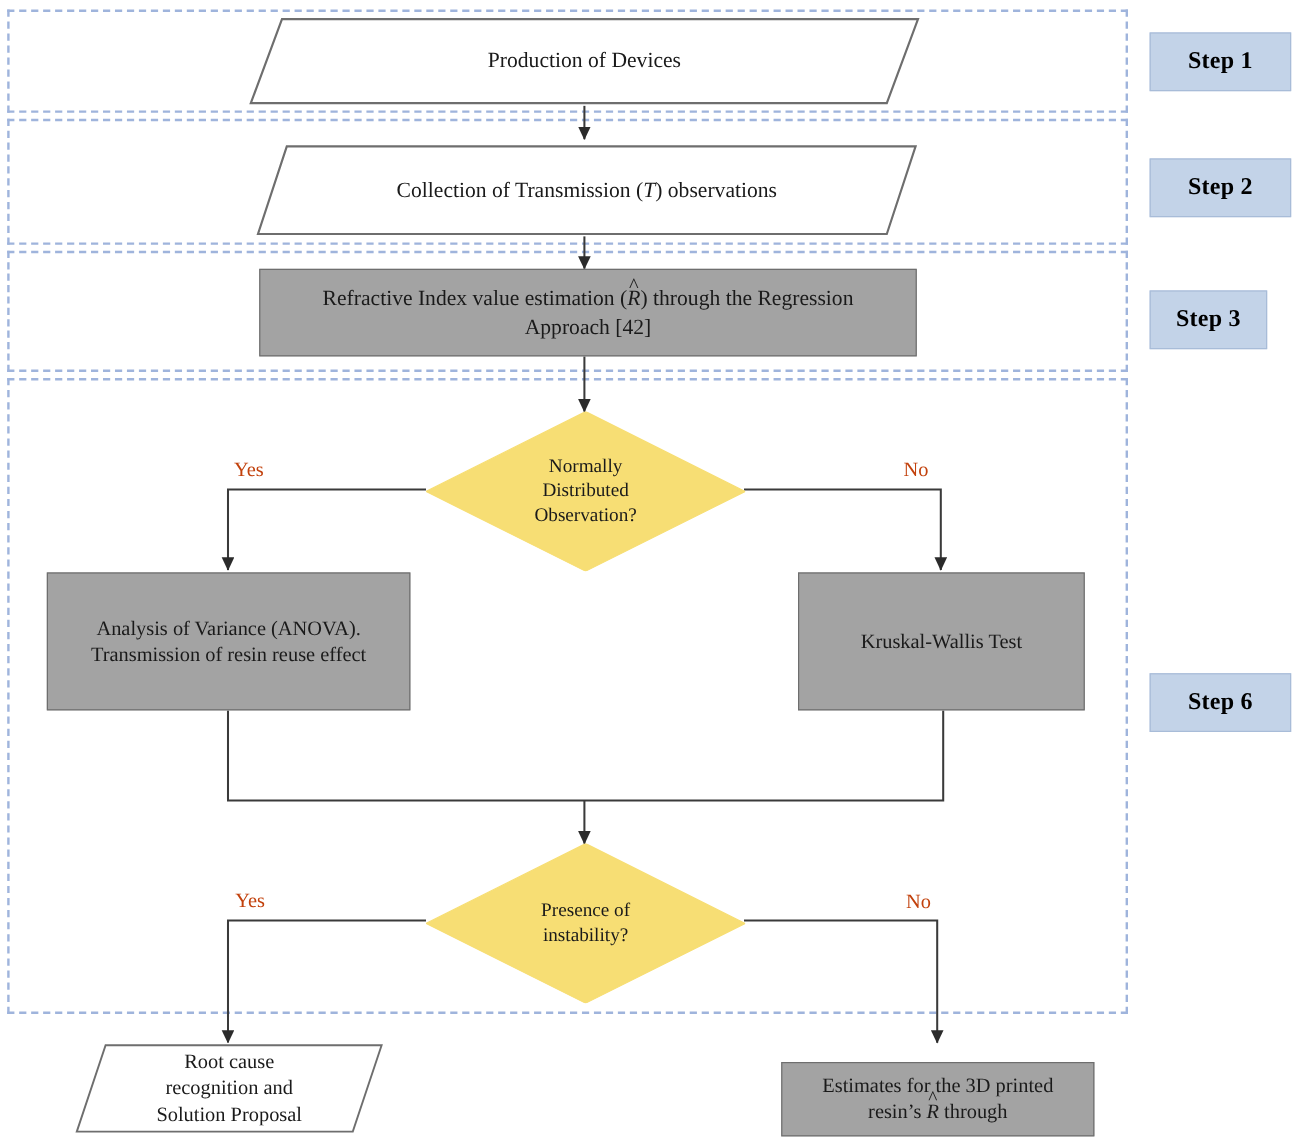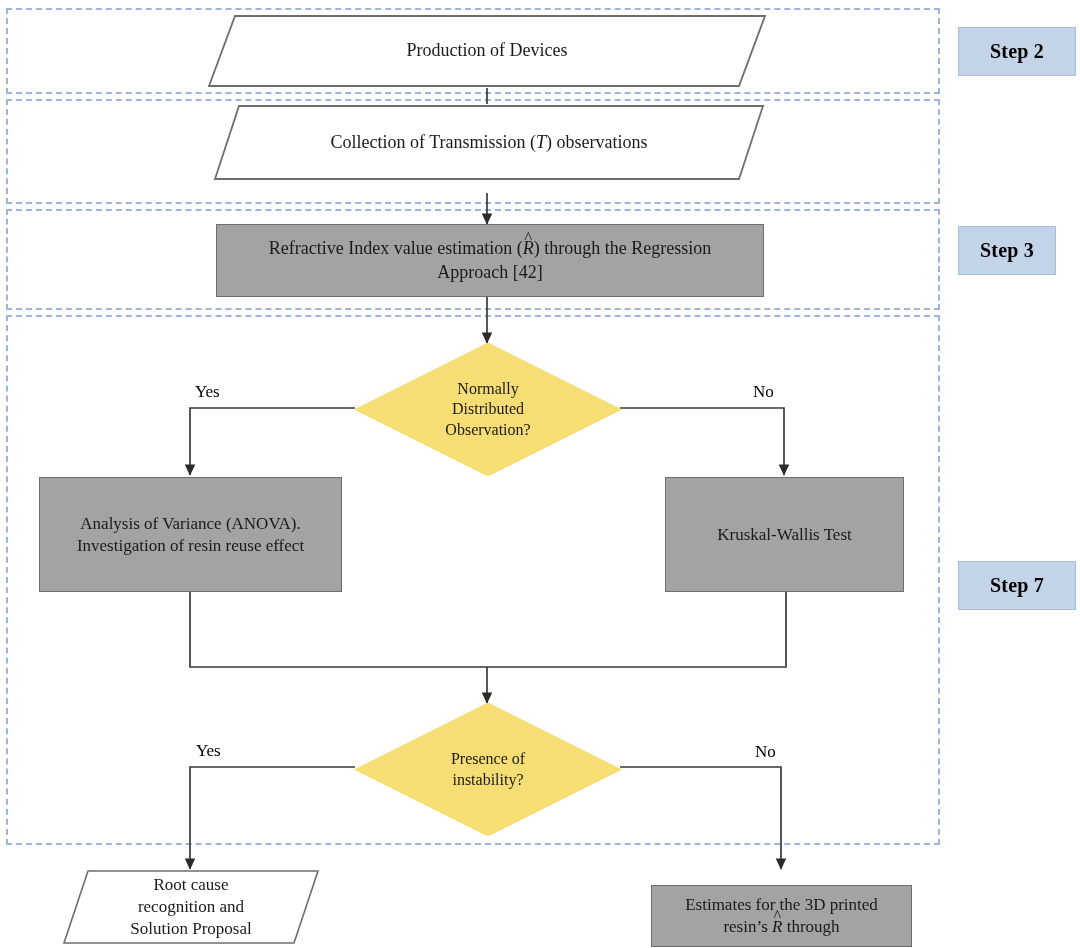--- a/index.html
+++ b/index.html
@@ -51,47 +51,50 @@
   }
   .para svg{position:absolute;left:0;top:0;}
   .para .ptext{position:relative;z-index:2;width:100%;padding:0 28px;box-sizing:border-box;}
   .diamond{background:transparent;}
   .diamond svg{position:absolute;left:0;top:0;}
   .diamond .dtext{position:relative;z-index:2;width:100%;}
 
   .lbl{
     position:absolute;
     font-size:17px;
-    color:#000000;
+    color:#c2410c;
     white-space:nowrap;
   }
 
   #wires{position:absolute;left:0;top:0;width:1080px;height:948px;pointer-events:none;}
   .hat{position:relative;display:inline-block;}
   .hat>.hsym{position:absolute;left:0;right:0;top:-0.62em;text-align:center;font-size:0.95em;}
   i.v{font-style:italic;}
 </style>
 </head>
 <body>
 
 <div id="stage">
 
   <div class="region" style="left:6px;top:8px;width:934px;height:86px;"></div>
   <div class="region" style="left:6px;top:99px;width:934px;height:105px;"></div>
   <div class="region" style="left:6px;top:209px;width:934px;height:101px;"></div>
   <div class="region" style="left:6px;top:315px;width:934px;height:530px;"></div>
 
   <div class="badge" style="left:958px;top:27px;width:118px;height:49px;">
+    <span>Step 1</span>
+  </div>
+  <div class="badge" style="left:958px;top:132px;width:118px;height:49px;">
     <span>Step 2</span>
   </div>
-  <div class="badge" style="left:958px;top:226px;width:98px;height:49px;">
+  <div class="badge" style="left:958px;top:242px;width:98px;height:49px;">
     <span>Step 3</span>
   </div>
   <div class="badge" style="left:958px;top:561px;width:118px;height:49px;">
-    <span>Step 7</span>
+    <span>Step 6</span>
   </div>
 
   <svg id="wires" viewBox="0 0 1080 948">
     <defs>
       <marker id="arw" markerWidth="9" markerHeight="9" refX="6.2" refY="3.1" orient="auto" markerUnits="strokeWidth">
         <path d="M0,0 L6.6,3.1 L0,6.2 z" fill="#2b2b2b"></path>
       </marker>
     </defs>
     <g stroke="#3a3a3a" stroke-width="1.7" fill="none">
 
@@ -115,21 +118,21 @@
     </g>
   </svg>
 
   <div class="node para" style="left:207px;top:14px;width:560px;height:74px;font-size:18px;justify-content:center;">
     <svg width="560" height="74" viewBox="0 0 560 74" preserveAspectRatio="none">
       <polygon points="28,2 558,2 532,72 2,72" fill="#ffffff" stroke="#6e6e6e" stroke-width="1.8"></polygon>
     </svg>
     <div class="ptext">Production of Devices</div>
   </div>
 
-  <div class="node para" style="left:213px;top:104px;width:552px;height:77px;font-size:18px;">
+  <div class="node para" style="left:213px;top:120px;width:552px;height:77px;font-size:18px;">
     <svg width="552" height="77" viewBox="0 0 552 77" preserveAspectRatio="none">
       <polygon points="26,2 550,2 526,75 2,75" fill="#ffffff" stroke="#6e6e6e" stroke-width="1.8"></polygon>
     </svg>
     <div class="ptext"><span>Collection of Transmission (</span><i class="v">T</i><span>) observations</span></div>
   </div>
 
   <div class="node rect" style="left:216px;top:224px;width:548px;height:73px;font-size:18px;padding:0 16px;">
     <div>
       <span>Refractive Index value estimation (</span><span class="hat"><i class="v">R</i><span class="hsym">^</span></span><span>) through the Regression</span><br>
       <span>Approach [42]</span>
@@ -146,21 +149,21 @@
       <span>Observation?</span>
     </div>
   </div>
 
   <div class="lbl" style="left:195px;top:382px;">Yes</div>
   <div class="lbl" style="left:753px;top:382px;">No</div>
 
   <div class="node rect" style="left:39px;top:477px;width:303px;height:115px;font-size:17px;padding:0 10px;text-align:center;">
     <div>
       <span>Analysis of Variance (ANOVA).</span><br>
-      <span>Investigation of resin reuse effect</span>
+      <span>Transmission of resin reuse effect</span>
     </div>
   </div>
 
   <div class="node rect" style="left:665px;top:477px;width:239px;height:115px;font-size:17px;padding:15px 10px;">
     <div>Kruskal-Wallis Test</div>
   </div>
 
   <div class="node diamond" style="left:355px;top:703px;width:266px;height:133px;font-size:16px;">
     <svg width="266" height="133" viewBox="0 0 266 133" preserveAspectRatio="none">
       <polygon points="133,0 266,66.5 133,133 0,66.5" fill="#f7de74" stroke="#f7de74" stroke-width="1"></polygon>

